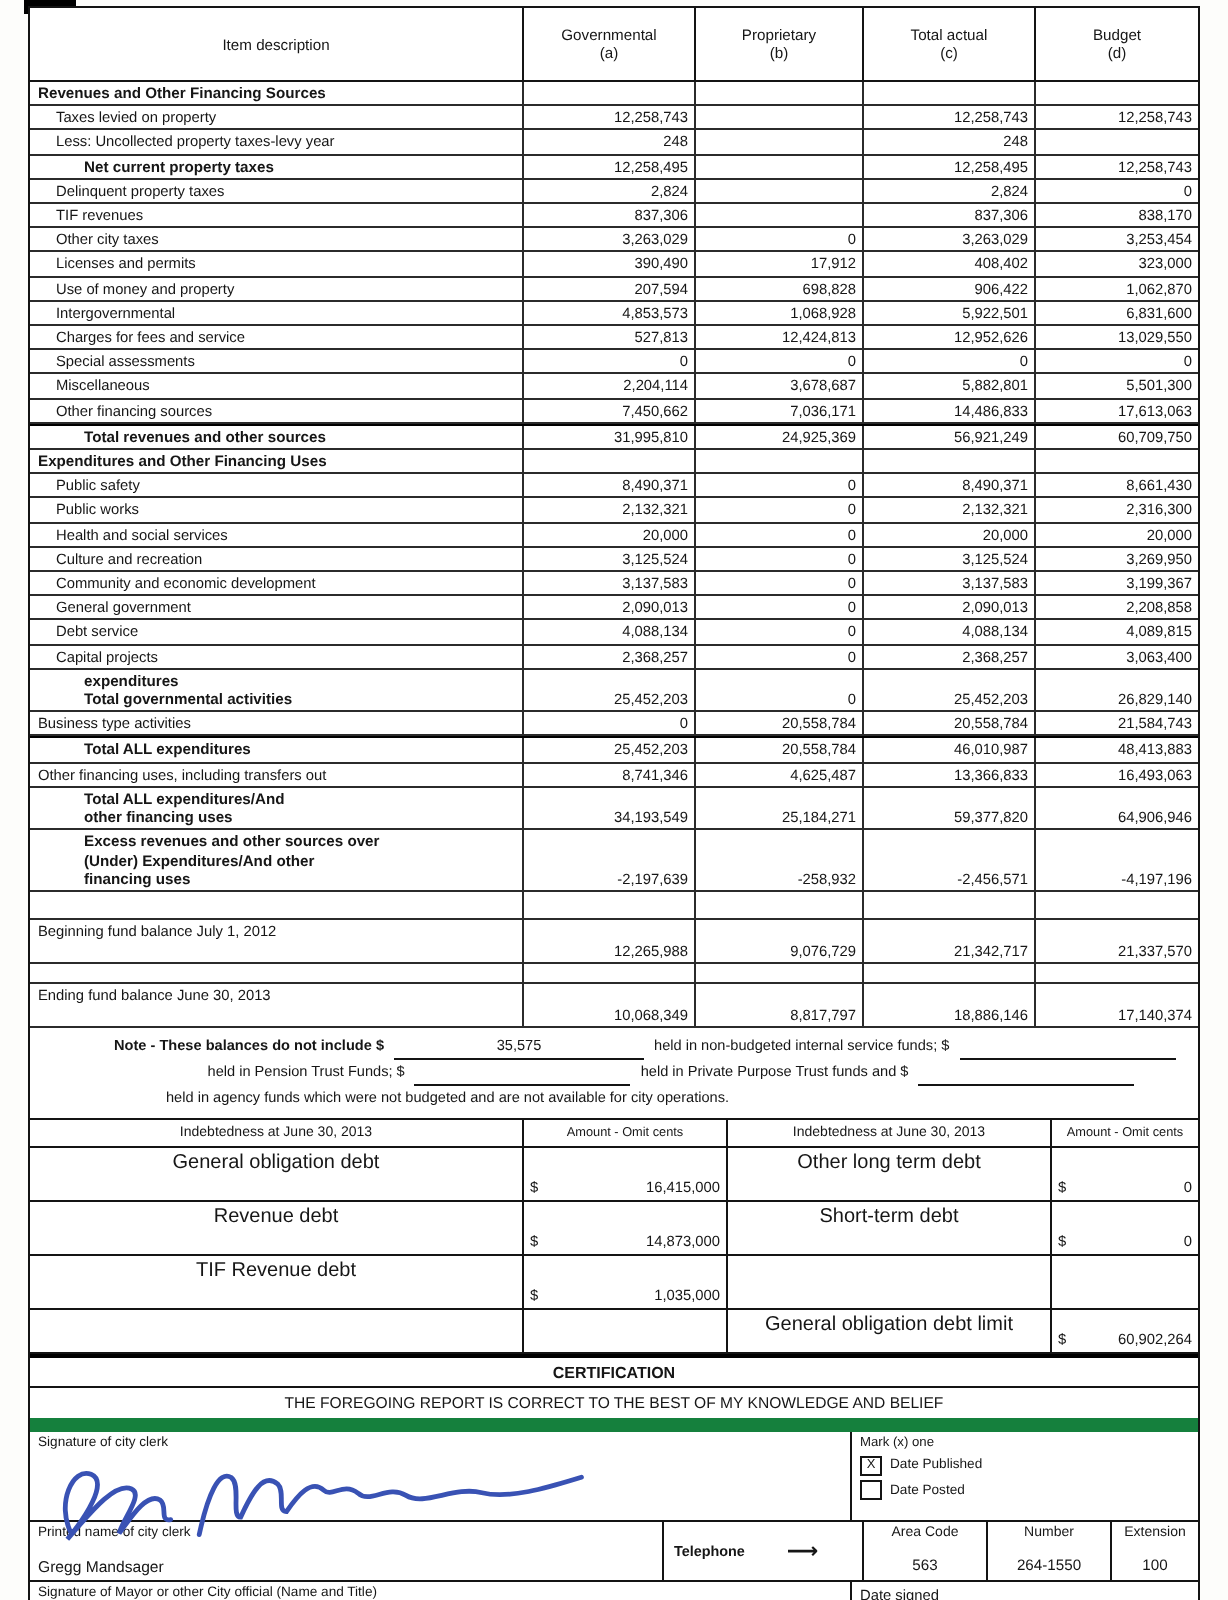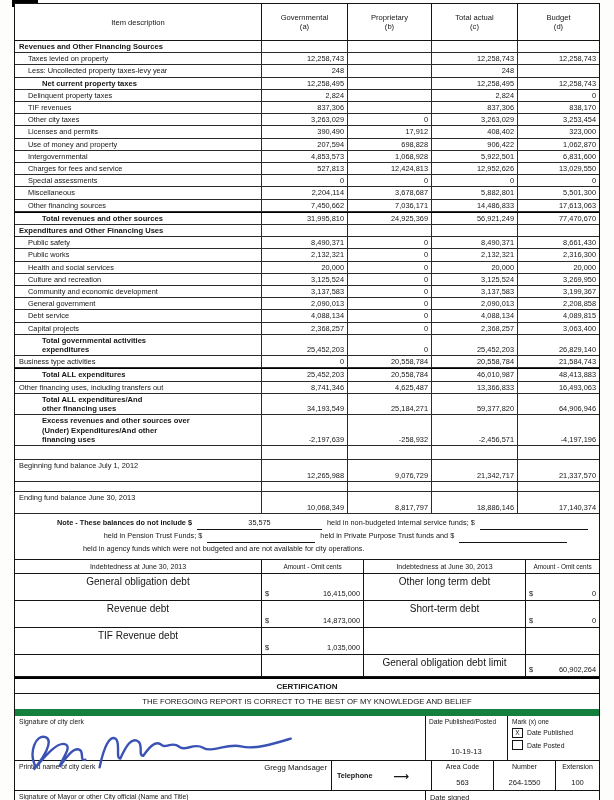--- a/index.html
+++ b/index.html
@@ -56,21 +56,21 @@
   .cert-sig{display:grid;grid-template-columns:1fr 82px 92px;min-height:44px;border-bottom:1px solid #141414;}
   .sig-cell{position:relative;font-size:6.8px;padding:2px 4px;}
   .dp-cell{border-left:1px solid #141414;font-size:6.6px;display:flex;flex-direction:column;
            justify-content:space-between;padding:2px 3px;}
   .dp-val{text-align:center;font-size:7.6px;padding-bottom:2px;}
   .mark-cell{border-left:1px solid #141414;font-size:6.6px;padding:2px 4px;}
   .mark-row{display:flex;align-items:center;margin-top:2.5px;font-size:6.8px;}
   .cb{display:inline-flex;width:9px;height:8px;border:1px solid #141414;font-size:6.5px;line-height:6.5px;
       align-items:center;justify-content:center;margin-right:4px;flex:none;}
   .cert-name{display:grid;grid-template-columns:316px 100px 62px 62px 1fr;min-height:29px;border-bottom:1px solid #141414;}
-  .pn{font-size:6.8px;padding:2px 4px;display:flex;flex-direction:row;justify-content:space-between;}
+  .pn{font-size:6.8px;padding:2px 4px;display:flex;flex-direction:column;justify-content:space-between;}
   .pn .pn-val{font-size:7.8px;}
   .tel{border-left:1px solid #141414;display:flex;align-items:center;gap:21px;font-size:7.2px;padding:0 5px;font-weight:bold;}
   .tel .arrow{font-size:11px;line-height:10px;}
   .hcell{border-left:1px solid #141414;font-size:7px;text-align:center;display:flex;flex-direction:column;
          justify-content:space-between;padding:2px;}
   .hcell .hv{font-size:7.6px;padding-bottom:1px;}
   .cert-mayor{display:grid;grid-template-columns:1fr 174px;min-height:30px;border-bottom:1px solid #141414;}
   .mayor{font-size:6.8px;padding:2px 4px;}
   .ds{border-left:1px solid #141414;font-size:7.4px;padding:2px 4px;}
   .sig-svg{position:absolute;left:4px;top:5px;overflow:visible;transform:rotate(-2deg);}
@@ -231,21 +231,21 @@
         <div class="cell val">14,486,833</div>
         <div class="cell val">17,613,063</div>
       </div>
       <div class="row tt">
         <div class="cell desc ind2 b">
           <div>Total revenues and other sources</div>
         </div>
         <div class="cell val">31,995,810</div>
         <div class="cell val">24,925,369</div>
         <div class="cell val">56,921,249</div>
-        <div class="cell val">77,470,670</div>
+        <div class="cell val">60,709,750</div>
       </div>
       <div class="row sec">
         <div class="cell desc ind0 b">
           <div>Expenditures and Other Financing Uses</div>
         </div>
         <div class="cell val"></div>
         <div class="cell val"></div>
         <div class="cell val"></div>
         <div class="cell val"></div>
       </div>
@@ -316,22 +316,22 @@
         <div class="cell desc ind1">
           <div>Capital projects</div>
         </div>
         <div class="cell val">2,368,257</div>
         <div class="cell val">0</div>
         <div class="cell val">2,368,257</div>
         <div class="cell val">3,063,400</div>
       </div>
       <div class="row">
         <div class="cell desc ind2 b">
+          <div>expenditures</div>
           <div>Total governmental activities</div>
-          <div>expenditures</div>
         </div>
         <div class="cell val">25,452,203</div>
         <div class="cell val">0</div>
         <div class="cell val">25,452,203</div>
         <div class="cell val">26,829,140</div>
       </div>
       <div class="row">
         <div class="cell desc ind0">
           <div>Business type activities</div>
         </div>
@@ -483,24 +483,20 @@
   <div class="cert-title">CERTIFICATION</div>
   <div class="cert-stmt">THE FOREGOING REPORT IS CORRECT TO THE BEST OF MY KNOWLEDGE AND BELIEF</div>
 
   <div class="cert-sig">
     <div class="sig-cell">
       <span>Signature of city clerk</span>
       <svg class="sig-svg" width="350" height="54" viewBox="0 0 350 54">
         <path id="sigpath" fill="none" stroke="#3952b4" stroke-width="2.4" stroke-linecap="round" d="M16,40 C9,25 18,7 27,11 C36,15 23,33 14,43 C26,30 39,15 47,19 C53,22 42,34 40,41 C47,32 55,21 61,25 C65,28 60,36 66,35 M80,43 C85,23 91,11 97,15 C102,19 96,35 101,35 C107,23 113,13 120,19 C124,23 119,33 124,33 C130,25 137,17 143,23 C147,27 153,19 160,25 C166,31 175,21 184,27 C193,33 208,23 222,27 C236,31 257,25 272,21"></path>
       </svg>
     </div>
-    <div class="dp-cell">
-      <span>Date Published/Posted</span>
-      <span class="dp-val">10-19-13</span>
-    </div>
     <div class="mark-cell">
       <span>Mark (x) one</span>
       <div class="mark-row">
         <span class="cb">X</span>
         <span>Date Published</span>
       </div>
       <div class="mark-row">
         <span class="cb"></span>
         <span>Date Posted</span>
       </div>

